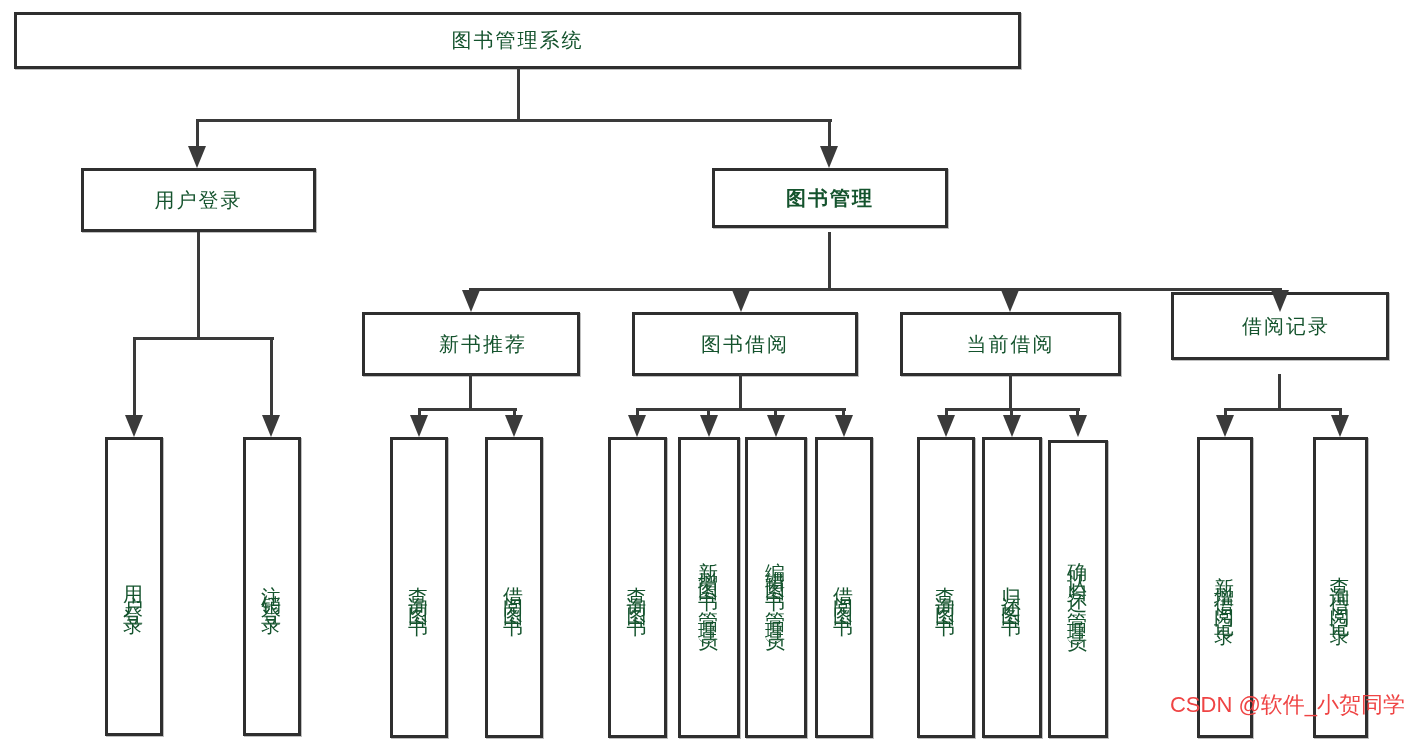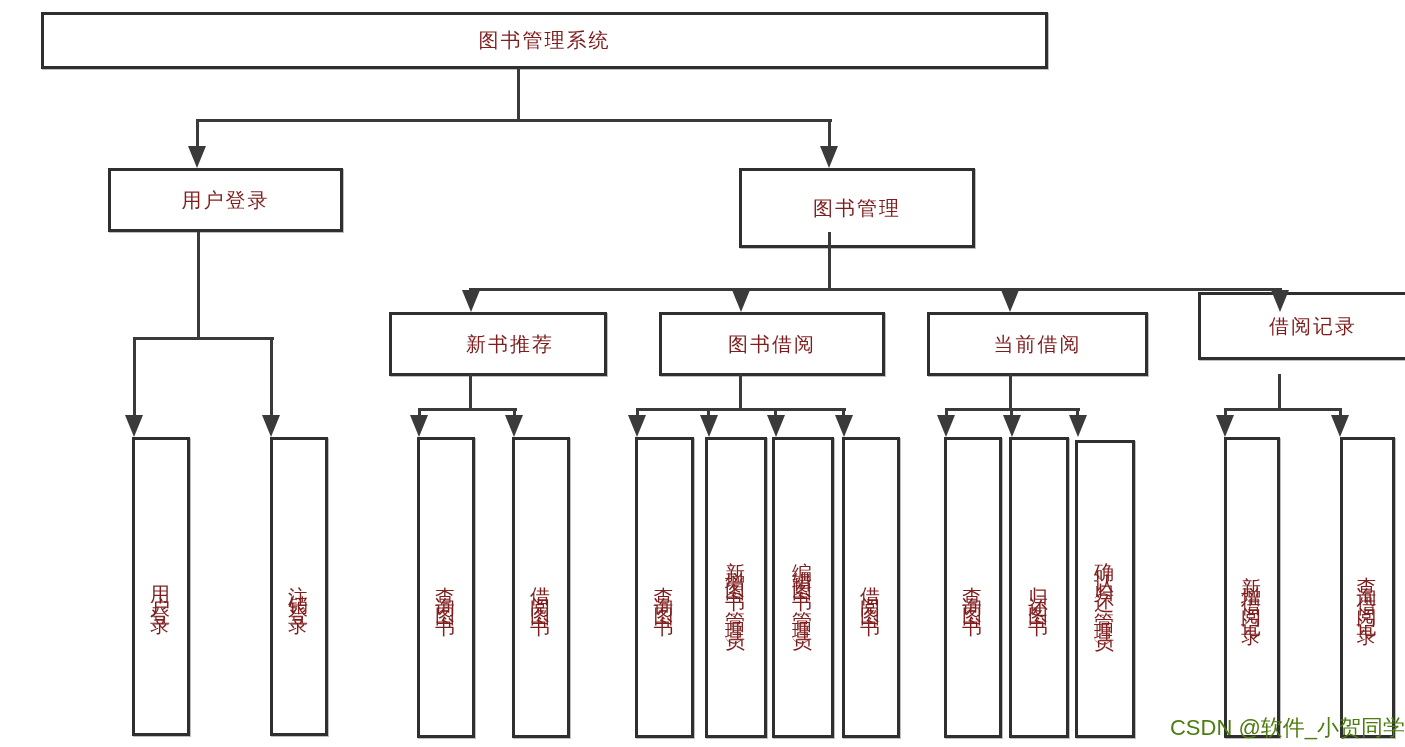--- a/index.html
+++ b/index.html
@@ -4,56 +4,55 @@
 <style>
   html,body{margin:0;padding:0;background:#ffffff;}
   body{font-family:"Liberation Sans","DejaVu Sans",sans-serif;}
   #stage{position:relative;width:1405px;height:747px;background:#ffffff;overflow:hidden;}
 
   .box{
     position:absolute;
     box-sizing:border-box;
     background:#ffffff;
     border:3px solid #2f2f2f;
-    color:#7f1d1d;
+    color:#14532d;
     display:flex;
     align-items:center;
     justify-content:center;
     font-size:20px;
     letter-spacing:2px;
     box-shadow:1px 1px 0 rgba(0,0,0,0.25);
-    margin-left:27px;
   }
   .vbox{
     writing-mode:vertical-rl;
     letter-spacing:10px;
     font-size:20px;
     padding-top:6px;
   }
   .line{position:absolute;background:#3a3a3a;}
   .arrow{
     position:absolute;width:0;height:0;
     border-left:9px solid transparent;
     border-right:9px solid transparent;
     border-top:22px solid #3a3a3a;
   }
   .watermark{
     position:absolute;
-    left:1150px;top:713px;width:255px;
+    left:1150px;top:690px;width:255px;
     text-align:right;
     font-size:22px;
-    color:#4d7c0f;
+    color:#ef4444;
     white-space:nowrap;
     pointer-events:none;
   }
 
   
   .n-root{left:14px;top:12px;width:1007px;height:57px;}
   .n-user-login{left:81px;top:168px;width:235px;height:64px;}
-  .n-book-mgmt{left:712px;top:168px;width:236px;height:80px;}
+  .n-book-mgmt{left:712px;top:168px;width:236px;height:60px;font-weight:bold;}
   .n-new-book-rec{left:362px;top:312px;width:218px;height:64px;padding-left:24px;}
   .n-book-borrow{left:632px;top:312px;width:226px;height:64px;}
   .n-current-borrow{left:900px;top:312px;width:221px;height:64px;text-align:right;}
   .n-borrow-records{left:1171px;top:292px;width:218px;height:68px;padding-left:12px;}
   .n-login{left:105px;top:437px;width:58px;height:299px;}
   .n-logout{left:243px;top:437px;width:58px;height:299px;}
   .n-rec-query{left:390px;top:437px;width:58px;height:301px;}
   .n-rec-borrow{left:485px;top:437px;width:58px;height:301px;}
   .n-bb-query{left:608px;top:437px;width:59px;height:301px;}
   .n-bb-add{left:678px;top:437px;width:62px;height:301px;}

